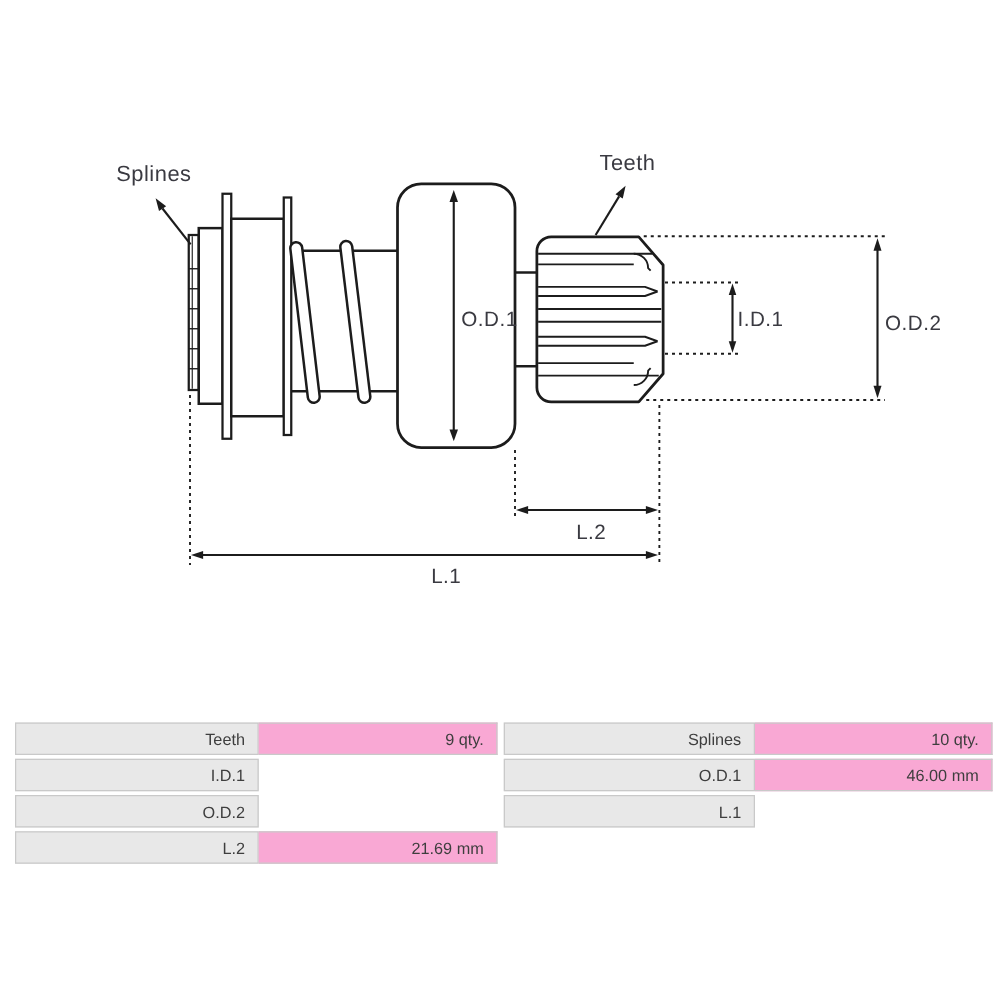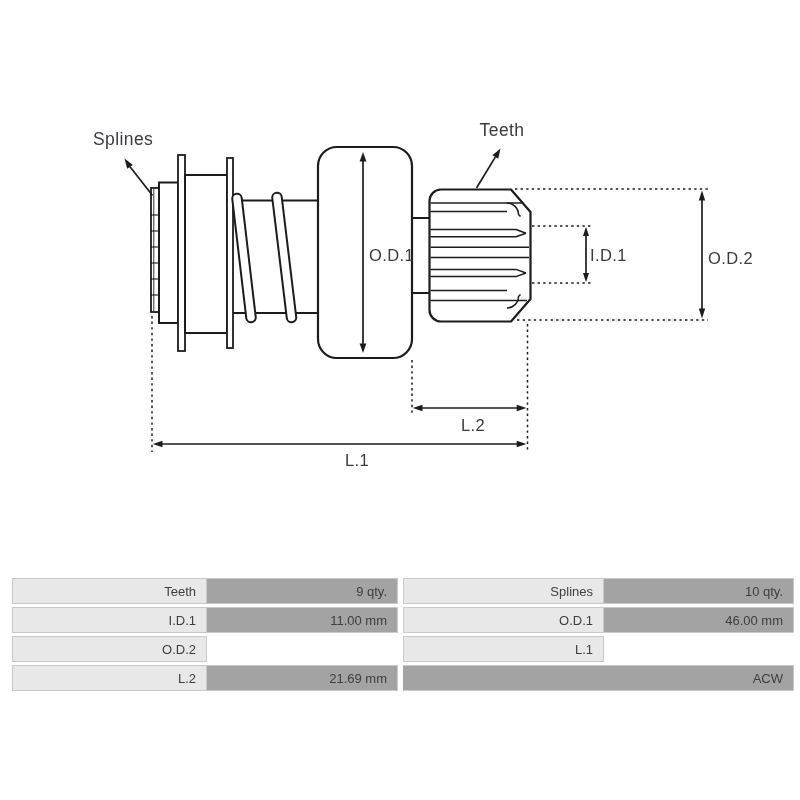--- a/index.html
+++ b/index.html
@@ -20,21 +20,21 @@
   .spec-half.left{width:386px;}
   .spec-half.right{flex:1;}
   .spec-row{display:flex;height:26px;}
   .cell{
     box-sizing:border-box;display:flex;align-items:center;justify-content:flex-end;
     padding-right:10px;font-size:13px;color:#3e3e3e;border:1px solid #c9c9c9;
   }
   .cell.lbl{background:#e8e8e8;}
   .spec-half.left .cell.lbl{width:195px;}
   .spec-half.right .cell.lbl{width:201px;}
-  .cell.val{background:#a3a3a3;flex:1;border-left:none;}
+  .cell.val{background:#f9a8d4;flex:1;border-left:none;}
 </style>
 </head>
 <body>
 
 <div class="drawing-wrap">
 <svg width="800" height="560" viewBox="0 0 800 560">
 
   <g stroke="#1c1c1c" fill="none" stroke-linecap="butt">
 
     <g>
@@ -153,21 +153,20 @@
 </div>
 
 <div class="spec-table">
   <div class="spec-half left">
     <div class="spec-row">
       <div class="cell lbl">Teeth</div>
       <div class="cell val">9 qty.</div>
     </div>
     <div class="spec-row">
       <div class="cell lbl">I.D.1</div>
-      <div class="cell val">11.00 mm</div>
     </div>
     <div class="spec-row">
       <div class="cell lbl">O.D.2</div>
     </div>
     <div class="spec-row">
       <div class="cell lbl">L.2</div>
       <div class="cell val">21.69 mm</div>
     </div>
   </div>
   <div class="spec-half right">
@@ -176,16 +175,15 @@
       <div class="cell val">10 qty.</div>
     </div>
     <div class="spec-row">
       <div class="cell lbl">O.D.1</div>
       <div class="cell val">46.00 mm</div>
     </div>
     <div class="spec-row">
       <div class="cell lbl">L.1</div>
     </div>
     <div class="spec-row">
-      <div class="cell val">ACW</div>
     </div>
   </div>
 </div>
 
 </body></html>

